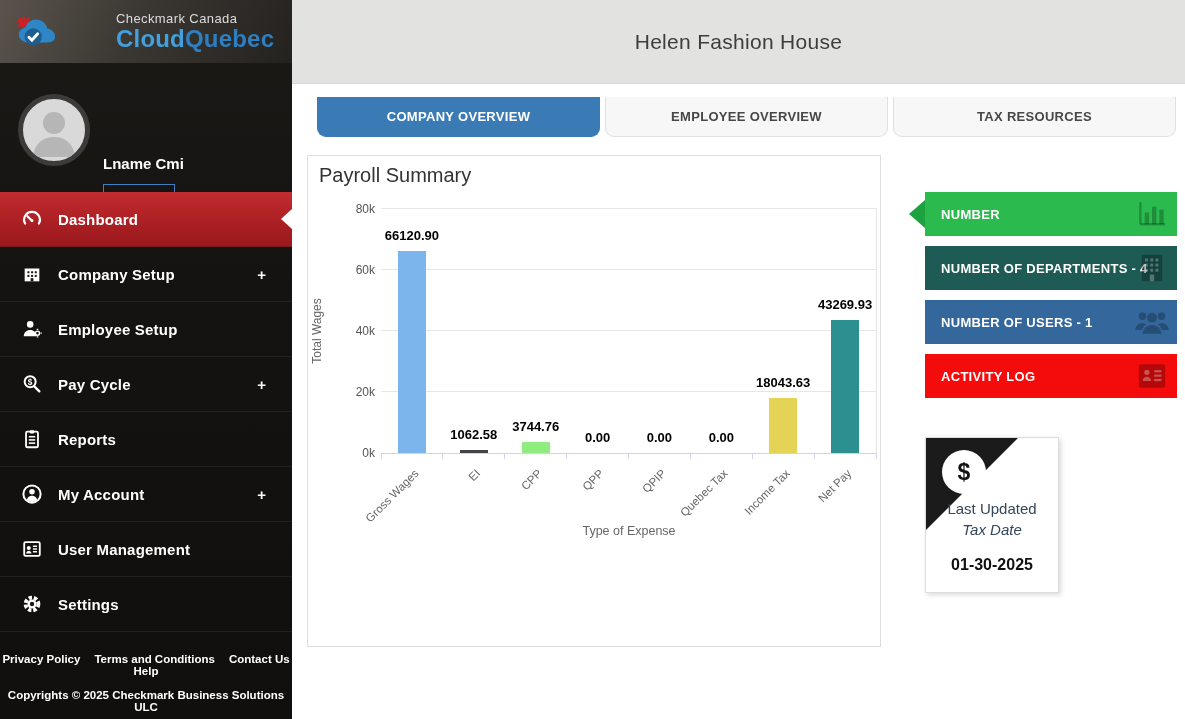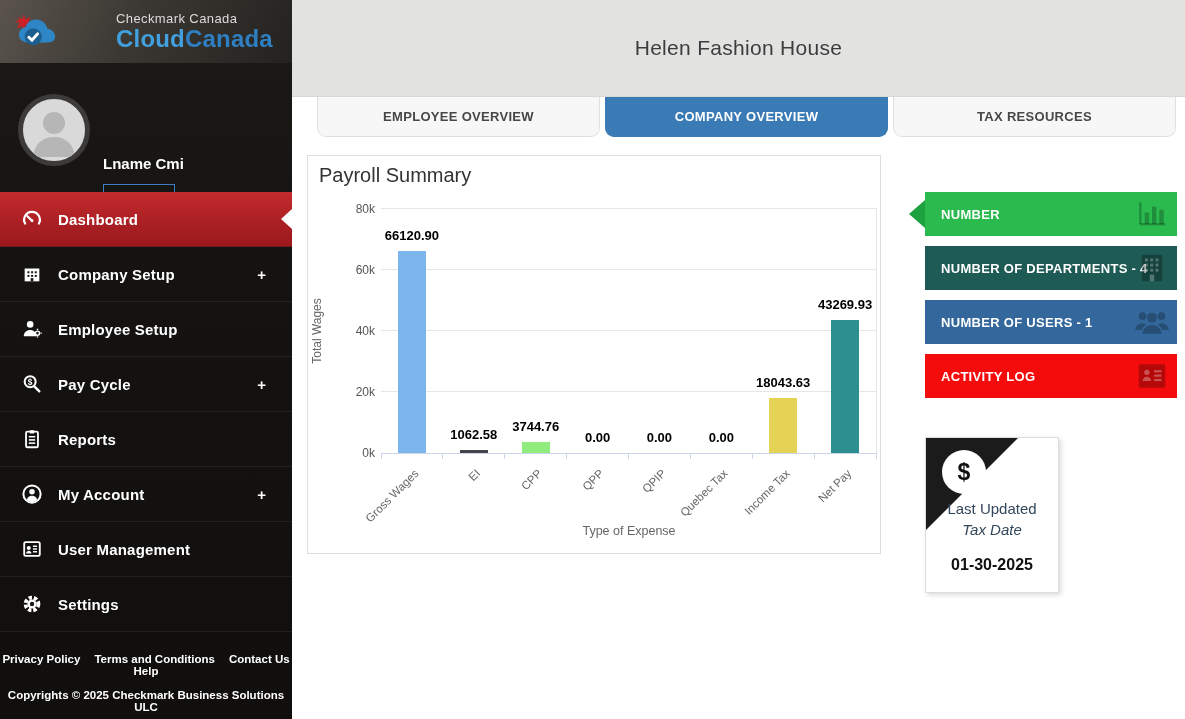--- a/index.html
+++ b/index.html
@@ -41,32 +41,32 @@
                   border-right:11px solid #ffffff; }
 
   .side-footer { margin-top:auto; padding-bottom:6px; text-align:center; }
   .foot-links { display:flex; justify-content:center; gap:14px; font-size:11.5px; font-weight:bold; }
   .foot-links span { cursor:pointer; }
   .foot-help { font-size:11.5px; font-weight:bold; margin-top:0; cursor:pointer; }
   .foot-copy { font-size:11.5px; font-weight:bold; margin-top:12px; }
 
   
   .main { position:absolute; left:292px; top:0; width:893px; height:719px; background:#fff; }
-  .top-header { position:absolute; left:0; top:0; width:893px; height:97px; background:#e2e2e1;
+  .top-header { position:absolute; left:0; top:0; width:893px; height:84px; background:#e2e2e1;
                 border-bottom:1px solid #d8d8d7; display:flex; align-items:center; justify-content:center; }
   .company-title { font-size:21px; color:#3d3d3d; letter-spacing:.3px; }
 
   .tabs { position:absolute; left:25px; top:97px; display:flex; gap:5px; }
   .tab { width:283px; height:40px; display:flex; align-items:center; justify-content:center;
          font-size:13px; font-weight:bold; letter-spacing:.3px; border-radius:0 0 9px 9px;
          cursor:pointer; background:#f7f7f7; border:1px solid #e0e0e0; border-top:none; color:#474747; }
   .tab.active { background:#3a7ab5; border-color:#3a7ab5; color:#fff; }
 
   
-  .chart-panel { position:absolute; left:15px; top:155px; width:574px; height:399px;
+  .chart-panel { position:absolute; left:15px; top:155px; width:574px; height:492px;
                  background:#fff; border:1px solid #dedede; }
   .chart-title { position:absolute; left:11px; top:8px; font-size:20px; color:#333; }
   .plot { position:absolute; left:73px; top:52px; width:496px; height:245px;
           border-right:1px solid #e6e6e6; }
   .grid { position:absolute; left:0; width:100%; height:1px; background:#e6e6e6; }
   .baseline { position:absolute; left:0; bottom:-1px; width:100%; height:1px; background:#ccd6eb; }
   .ytick { position:absolute; left:-46px; width:40px; text-align:right; font-size:12px; color:#555; }
   .y-title { position:absolute; left:-64px; top:50%; transform:translate(-50%,-50%) rotate(-90deg);
              white-space:nowrap; font-size:12px; color:#666; }
   .cols { position:absolute; left:0; bottom:0; width:100%; height:100%; display:flex; }
@@ -112,21 +112,21 @@
   <div class="sidebar">
     <div class="logo-band">
       <svg width="46" height="40" viewBox="0 0 48 42">
         <polygon fill="#cc2127" points="10,2 12,8 17,5 15,11 20,10 15,16 11,14 12,21 8,15 3,17 6,11 1,11 6,7 3,5 9,7"></polygon>
         <path fill="#2f86c6" d="M14 32c-5 0-9-3.5-9-8 0-4 3-7.3 7-7.9C13.2 11.5 17.6 8 23 8c5.8 0 10.6 4 11.7 9.3C39.4 17.9 43 21.6 43 26c0 4.9-4.3 6-9.5 6z"></path>
         <circle cx="20" cy="26" r="9" fill="#1c5e8f"></circle>
         <path d="M15.5 26.5l3.2 3.2 6-6.8" stroke="#fff" stroke-width="3" fill="none" stroke-linecap="round"></path>
       </svg>
       <div class="logo-text">
         <div class="brand-line1">Checkmark Canada</div>
-        <div class="brand-line2"><span class="brand-cloud">Cloud</span><span class="brand-payroll">Canada</span></div>
+        <div class="brand-line2"><span class="brand-cloud">Cloud</span><span class="brand-payroll">Quebec</span></div>
       </div>
     </div>
 
     <div class="user-band">
       <div class="avatar">
         <svg width="62" height="62" viewBox="0 0 62 62">
           <circle cx="31" cy="24" r="11" fill="#b6b6b6"></circle>
           <path d="M10 58c1-13 9.5-20 21-20s20 7 21 20z" fill="#b6b6b6"></path>
         </svg>
       </div>
@@ -242,22 +242,22 @@
       <div class="foot-copy">Copyrights © 2025 Checkmark Business Solutions ULC</div>
     </div>
   </div>
 
   <div class="main">
     <div class="top-header">
       <div class="company-title">Helen Fashion House</div>
     </div>
 
     <div class="tabs">
+      <div class="tab active">COMPANY OVERVIEW</div>
       <div class="tab">EMPLOYEE OVERVIEW</div>
-      <div class="tab active">COMPANY OVERVIEW</div>
       <div class="tab">TAX RESOURCES</div>
     </div>
 
     <div class="chart-panel">
       <div class="chart-title">Payroll Summary</div>
 
       <div class="plot">
         <div class="grid" style="bottom:244px;"></div>
         <div class="grid" style="bottom:183px;"></div>
         <div class="grid" style="bottom:122px;"></div>

